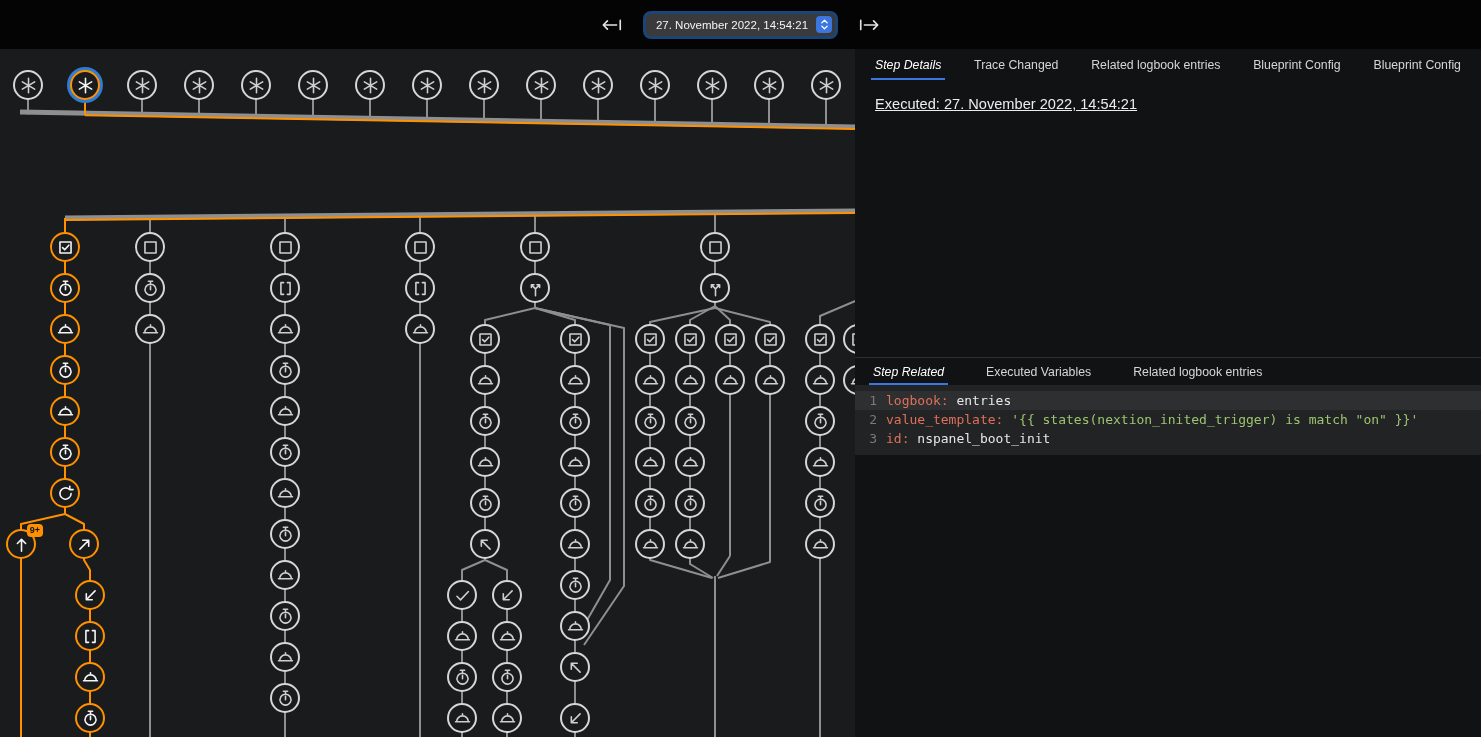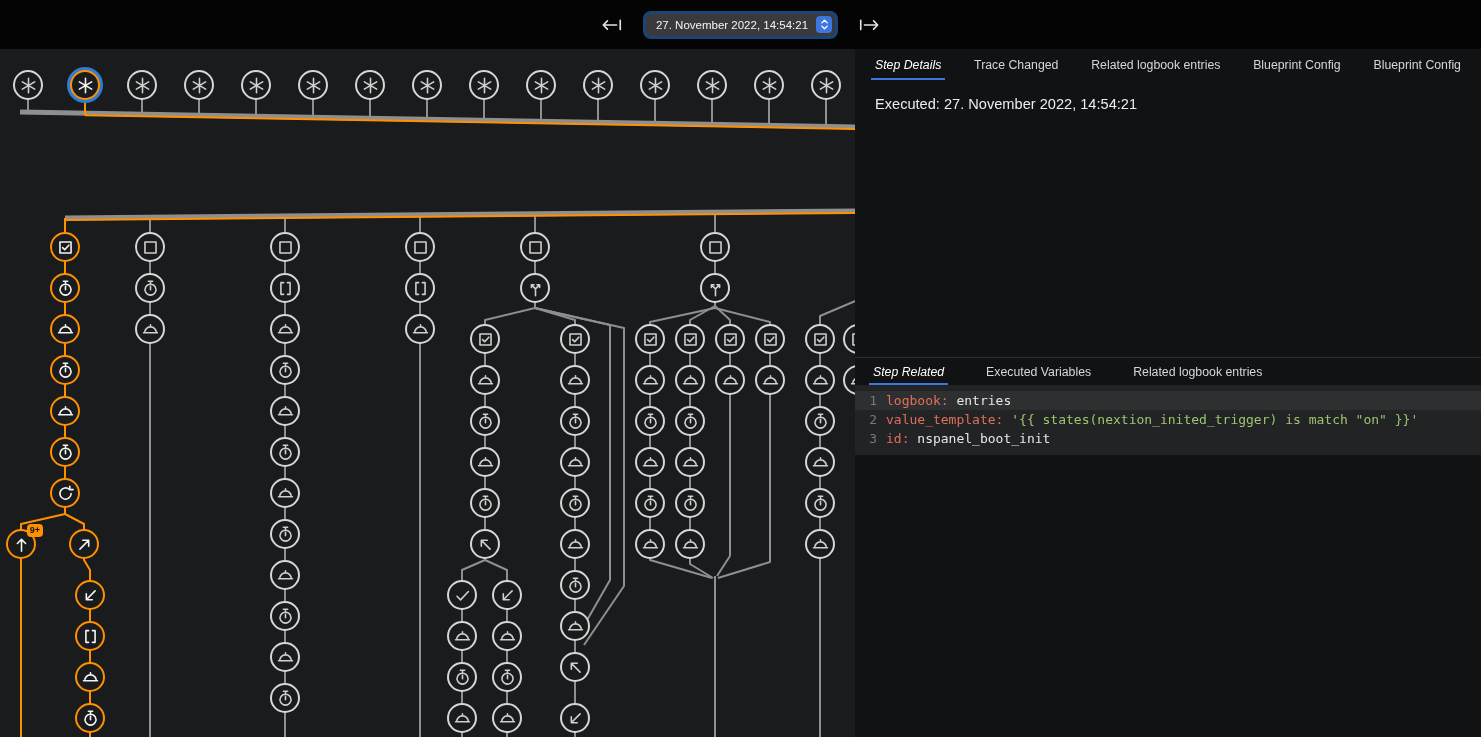--- a/index.html
+++ b/index.html
@@ -36,21 +36,21 @@
   
   .right{flex:1;display:flex;flex-direction:column;background:#111214;min-width:0;}
   .tabs{display:flex;align-items:stretch;flex:none;}
   .tabs-top{height:31px;justify-content:space-between;padding:0 12px;}
   .tabs-bottom{height:27px;justify-content:flex-start;gap:26px;padding:0 10px;}
   .tab{background:none;border:none;font-family:inherit;font-size:12.3px;color:#d6d6d6;
        padding:0 8px;cursor:pointer;position:relative;white-space:nowrap;}
   .tab.active{color:#fff;font-style:italic;}
   .tab.active::after{content:"";position:absolute;left:4px;right:4px;bottom:0;height:2px;
        background:var(--accent,#3c76e1);}
-  .detail-content{height:277px;box-sizing:border-box;padding:16px 20px;font-size:14.6px;color:#ededed;}
+  .detail-content{height:277px;box-sizing:border-box;padding:16px 20px;font-size:14.6px;color:#ededed;text-decoration:underline;}
   .detail-content p{margin:0;}
   .bottom-section{border-top:1px solid #2e2f30;flex:1;display:flex;flex-direction:column;}
 
   
   .code{background:#212324;font-family:"DejaVu Sans Mono",monospace;font-size:13px;line-height:19px;
         padding:6px 0 7px;color:var(--tk-plain,#e6e6e6);}
   .code-row{display:flex;}
   .code-row.active{background:#2d2f31;}
   .gutter{flex:none;width:22px;text-align:right;padding-right:9px;color:#7a7a7a;user-select:none;}
   .code-text{white-space:pre;}

